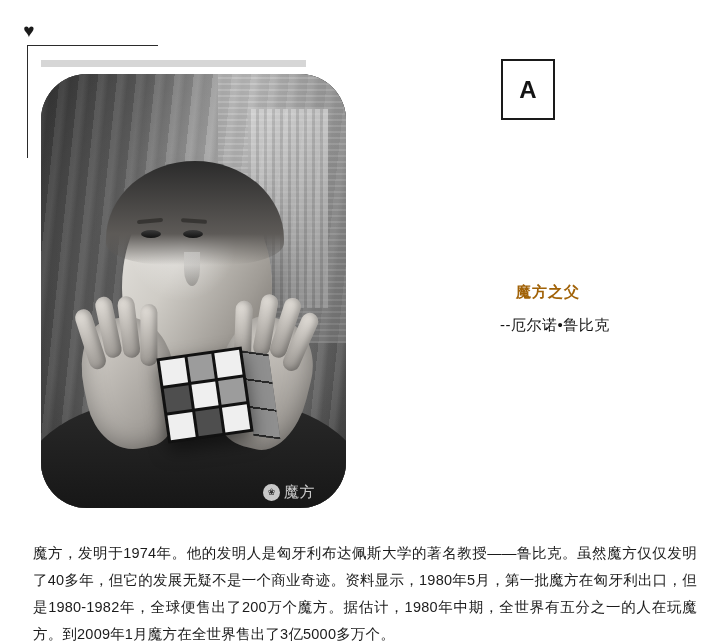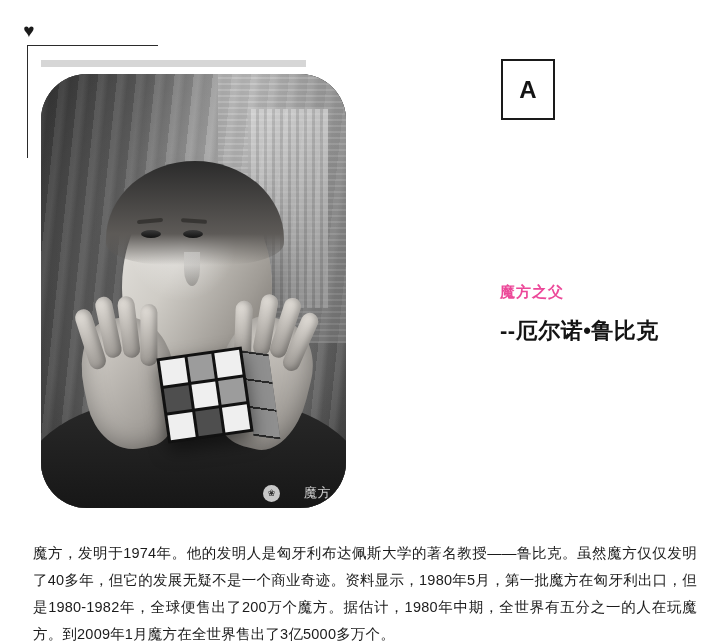--- a/index.html
+++ b/index.html
@@ -253,24 +253,23 @@
     width: 17px;
     height: 17px;
     border-radius: 50%;
     background: #efefef;
     color: #333;
     font-size: 9px;
     line-height: 17px;
     text-align: center;
   }
   .wm-text {
-    font-size: 13px;
+    font-size: 15px;
     color: #f2f2f2;
     letter-spacing: .5px;
-    margin-left: 20px;
   }
 
   
   .letter-box {
     position: absolute;
     left: 501px;
     top: 59px;
     width: 50px;
     height: 57px;
     border: 2px solid #1a1a1a;
@@ -286,27 +285,28 @@
 
   .caption {
     position: absolute;
     left: 500px;
     top: 283px;
     width: 205px;
   }
   .caption .line1 {
     font-size: 15px;
     font-weight: 700;
-    color: #ec4899;
+    color: #a16207;
     letter-spacing: 1px;
     margin-bottom: 14px;
+    margin-left: 16px;
   }
   .caption .line2 {
-    font-size: 22px;
-    font-weight: 700;
+    font-size: 15px;
+    font-weight: 400;
     color: #141414;
     letter-spacing: .5px;
   }
 
   
   .body-text {
     position: absolute;
     left: 33px;
     top: 540px;
     width: 664px;

